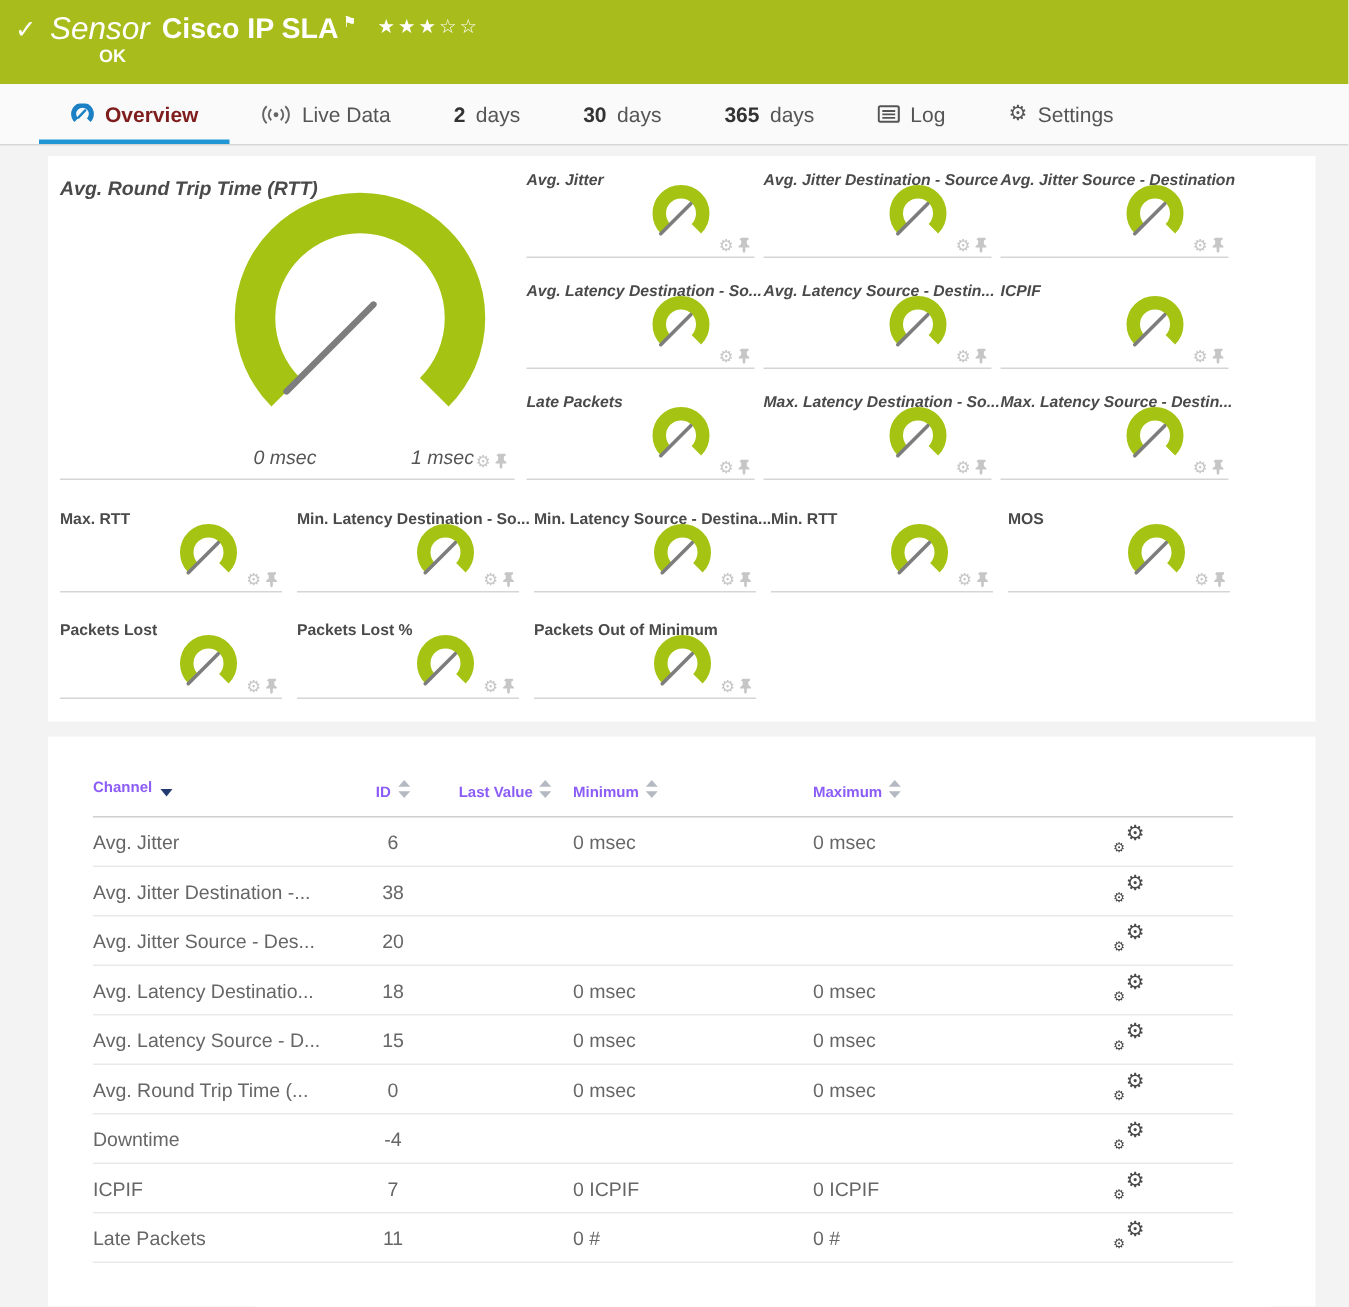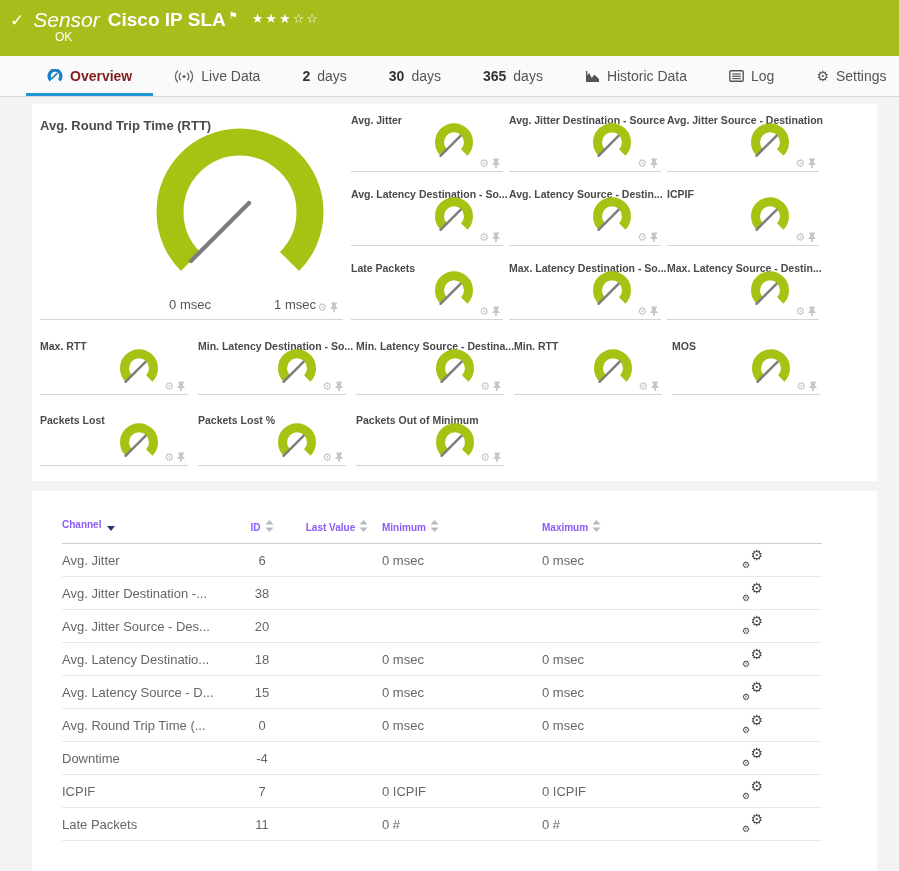--- a/index.html
+++ b/index.html
@@ -7,37 +7,37 @@
   body { font-family: "Liberation Sans", sans-serif; background: #f3f3f3; }
 
   
   .sensor-header { height: 56px; background: #a8bc1b; color: #fff; position: relative; }
   .hdr-line1 { display: flex; align-items: center; padding: 8px 0 0 10px; }
   .check { font-family: "DejaVu Sans", sans-serif; font-size: 17px; font-weight: 700; }
   .kind { font-style: italic; font-size: 21px; margin-left: 9px; }
   .sensor-title { font-weight: 700; font-size: 19px; margin-left: 8px; }
   .flag { font-family: "DejaVu Sans", sans-serif; font-size: 10px; vertical-align: super; margin-left: 3px; position: relative; top: -5px; }
   .stars { font-family: "DejaVu Sans", sans-serif; font-size: 13px; letter-spacing: 2px; margin-left: 14px; position: relative; top: -2px; }
-  .sensor-status { position: absolute; left: 55px; top: 30px; font-weight: 400; font-size: 12px; }
+  .sensor-status { position: absolute; left: 66px; top: 30px; font-weight: 700; font-size: 12px; }
 
   
   .tabbar { height: 41px; background: #fafafa; border-bottom: 1px solid #d7d7d7; display: flex; padding-left: 26px; }
   .tab { display: flex; align-items: center; gap: 7px; padding: 3px 21px 0 21px; font-size: 14px; color: #555;
          border-bottom: 3px solid transparent; cursor: pointer; white-space: nowrap; }
   .tab.active { color: #7f1d1d; font-weight: 700; border-bottom-color: #2196d4; }
   .tab .num { font-weight: 700; color: #333; }
   .tab .gearchar { font-family: "DejaVu Sans", sans-serif; font-size: 14px; color: #555; }
 
   
   .card { background: #fff; margin-left: 32px; margin-right: 22px; }
   .card-gauges { margin-top: 7px; height: 377px; padding: 8px; position: relative; }
   .card-table  { margin-top: 10px; height: 380px; padding: 28px 24px 0 30px; }
 
   
-  .gauge-top { display: flex; }
+  .gauge-top { display: flex; font-style: italic; }
   .primary-panel { width: 303px; height: 208px; position: relative; border-bottom: 1px solid #d5d5d5; margin-right: 8px; }
   .primary-title { font-size: 13px; font-weight: 700; color: #4a4a4a; padding-top: 6px; }
   .primary-gauge { position: absolute; left: 110px; top: 12px; }
   .primary-labels span { position: absolute; top: 185px; width: 80px; text-align: center; font-size: 13px; color: #555; }
   .lbl-min { left: 110px; } .lbl-max { left: 215px; }
 
   .grid3 { display: grid; grid-template-columns: repeat(3, 152px); grid-template-rows: repeat(3, 60px);
            column-gap: 6px; row-gap: 14px; }
   .grid5 { display: grid; grid-template-columns: repeat(5, 148px); column-gap: 10px; }
   .row4 { margin-top: 18px; } .row4 .panel { height: 57px; }
@@ -102,27 +102,20 @@
     <span class="num">2</span>
     <span>days</span>
   </div>
   <div class="tab">
     <span class="num">30</span>
     <span>days</span>
   </div>
   <div class="tab">
     <span class="num">365</span>
     <span>days</span>
-  </div>
-  <div class="tab">
-    <svg width="15" height="13" viewBox="0 0 15 13">
-      <polygon points="1,12 1,6.5 4.2,3 6.8,8 9.4,4.5 14,9 14,12" fill="#555"></polygon>
-      <rect x="1" y="1" width="1.3" height="11" fill="#555"></rect>
-    </svg>
-    <span>Historic Data</span>
   </div>
   <div class="tab">
     <svg width="15" height="12" viewBox="0 0 15 12">
       <rect x="0.8" y="0.8" width="13.4" height="10.4" rx="1" fill="none" stroke="#555" stroke-width="1.4"></rect>
       <line x1="3.2" y1="4" x2="11.8" y2="4" stroke="#555" stroke-width="1.2"></line>
       <line x1="3.2" y1="6.3" x2="11.8" y2="6.3" stroke="#555" stroke-width="1.2"></line>
       <line x1="3.2" y1="8.6" x2="11.8" y2="8.6" stroke="#555" stroke-width="1.2"></line>
     </svg>
     <span>Log</span>
   </div>

